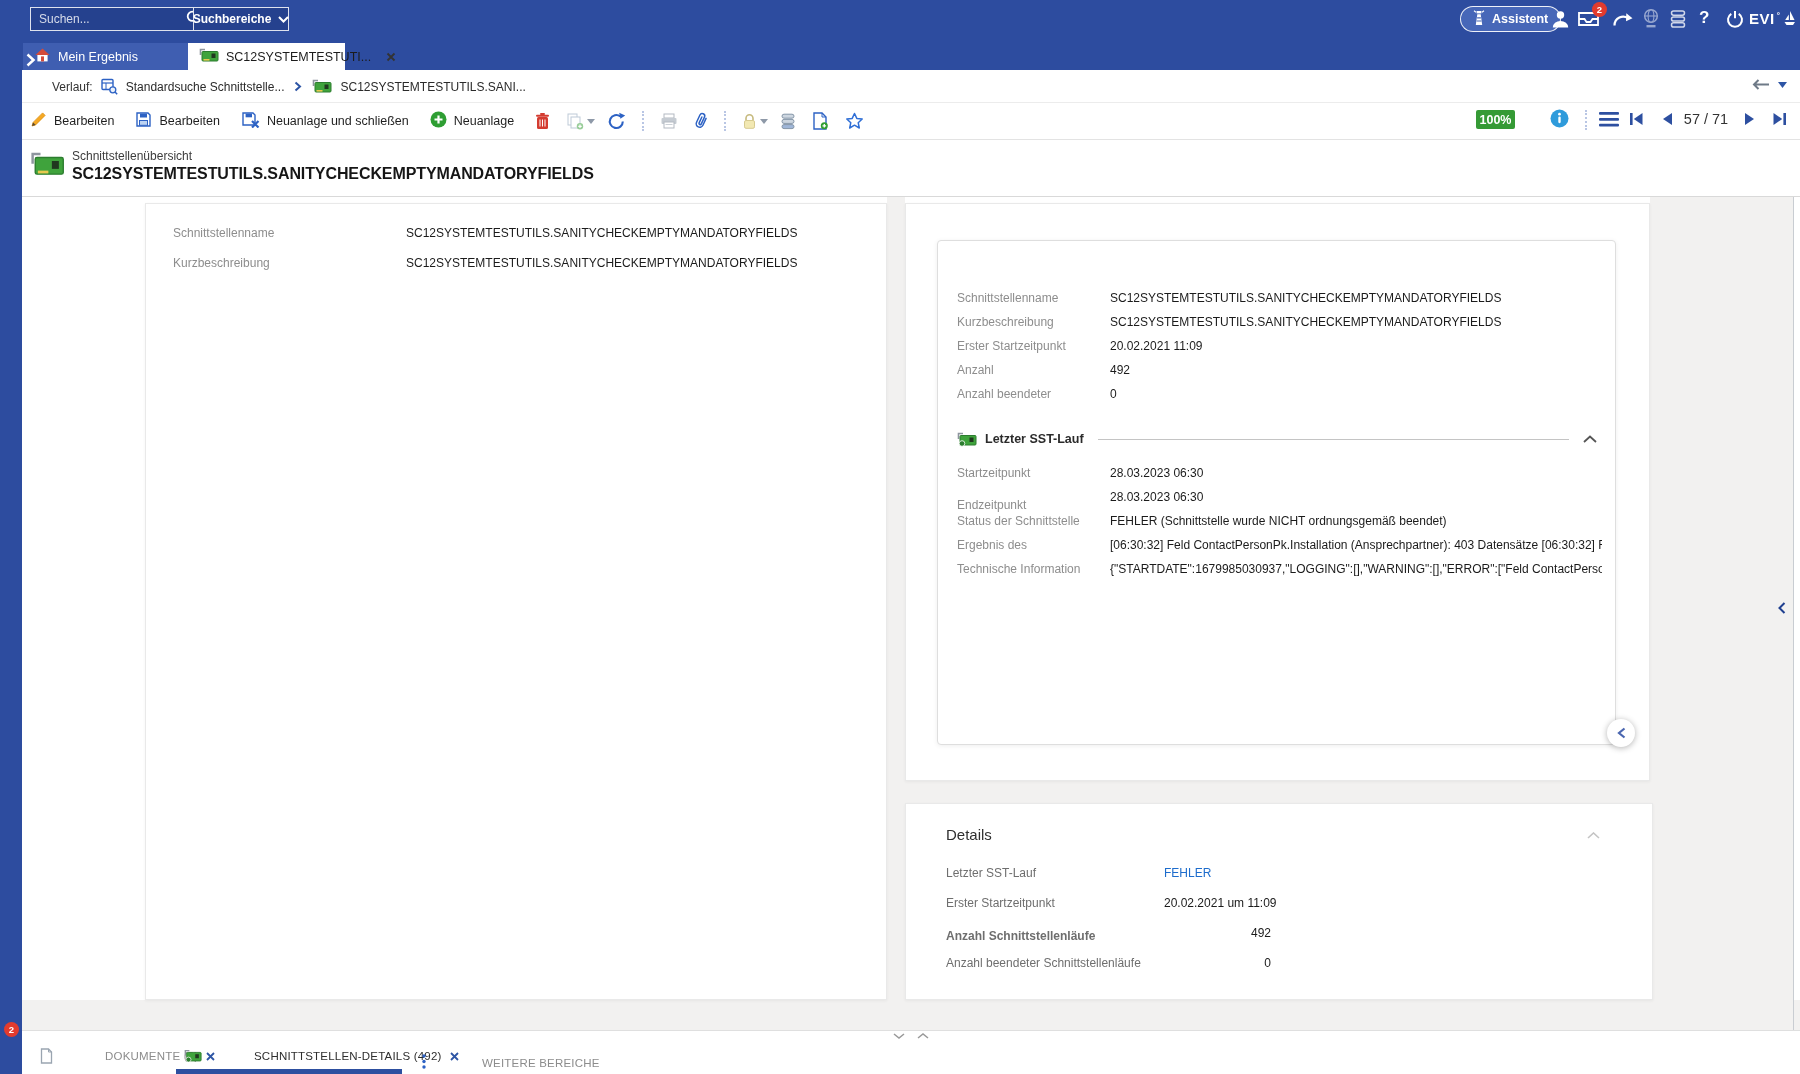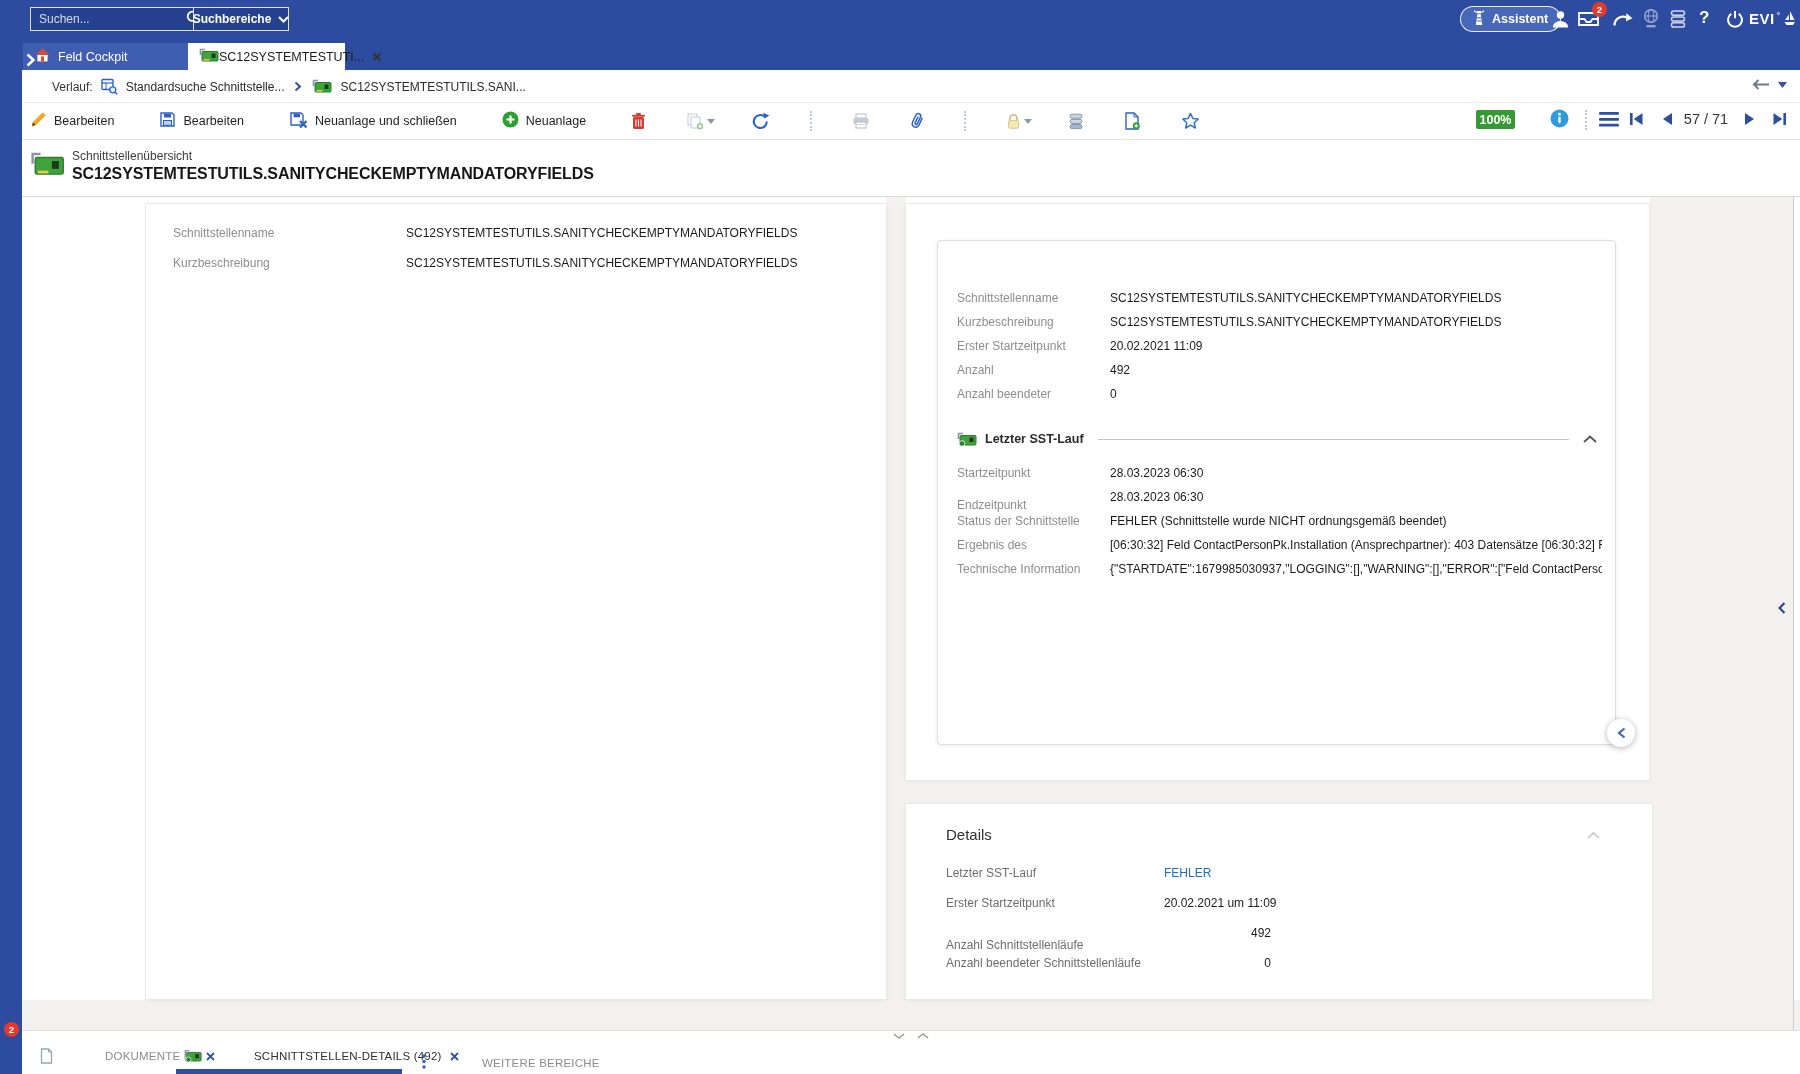--- a/index.html
+++ b/index.html
@@ -25,29 +25,29 @@
   .brand { color:#fff; font-size:15px; font-weight:700; letter-spacing:.5px; display:flex; align-items:flex-start; gap:2px; }
   .brand .deg { font-size:8px; margin-top:1px; }
   .redbadge { width:15px; height:15px; border-radius:50%; background:#e23b2e; color:#fff;
     font-size:9.5px; font-weight:700; display:flex; align-items:center; justify-content:center; }
 
   
   .leftstrip { left:0; top:38px; width:22px; height:1036px; background:#2d4c9f; z-index:3; }
   .tab-cockpit { left:23px; top:43px; width:165px; height:27px; background:#3f5eb1; display:flex;
     align-items:center; gap:8px; padding-left:12px; color:#fff; font-size:12.5px; cursor:pointer; }
   .tab-active { left:188px; top:43px; width:157px; height:27px; background:#fff; display:flex;
-    align-items:center; padding-left:11px; color:#1c1c1c; font-size:12.5px; cursor:pointer; }
+    align-items:center; gap:7px; padding-left:11px; color:#1c1c1c; font-size:12.5px; cursor:pointer; }
 
   
   .crumbrow { left:22px; top:70px; width:1778px; height:33px; background:#fff; border-bottom:1px solid #ececec; }
   .crumbs { left:30px; top:0; height:33px; display:flex; align-items:center; gap:8px; font-size:12px; color:#2a2a2a; }
 
   
   .toolrow { left:22px; top:103px; width:1778px; height:37px; background:#fff; border-bottom:1px solid #e3e3e3; }
-  .tools { left:8px; top:0; height:36px; display:flex; align-items:center;gap:24px; }
+  .tools { left:8px; top:0; height:36px; display:flex; align-items:center; }
   .tb-btn { display:flex; align-items:center; gap:7px; margin-right:21px; font-size:12.5px; color:#1f1f1f; cursor:pointer; white-space:nowrap; }
   .tb-ico { display:flex; align-items:center; margin-right:16px; cursor:pointer; }
   .vdot { width:0; height:20px; border-left:2px dotted #b9c6e4; margin-right:16px; }
   .caret { margin-left:3px; display:flex; }
   .zoombadge { left:1476px; top:110px; width:39px; height:19px; background:#359a35; border-radius:2px;
     color:#fff; font-size:12.5px; font-weight:700; display:flex; align-items:center; justify-content:center; }
   .pager { left:1681px; top:111px; width:50px; text-align:center; font-size:14.5px; color:#333; }
 
   
   .pagehead-sub { left:72px; top:149px; font-size:12px; color:#3c3c3c; }
@@ -187,21 +187,21 @@
   </div>
 
   <div class="abs tab-cockpit">
     <span>
       <svg width="15" height="14" viewBox="0 0 15 14">
           <path d="M2.4 6.6 H12.6 V13.4 H2.4 Z" fill="#fff"></path>
           <path d="M7.5 .6 L14.6 7 H.4 Z" fill="#d34b3b"></path>
           <rect x="6" y="8.4" width="3" height="5" fill="#d34b3b"></rect>
         </svg>
     </span>
-    <span>Feld Cockpit</span>
+    <span>Mein Ergebnis</span>
   </div>
 
   <div class="abs tab-active">
     <span>
       <svg width="20" height="15" viewBox="0 0 20 15">
           <path d="M1.5 7 V1.5 H6" fill="none" stroke="#8e959e" stroke-width="1.6"></path>
           <rect x="3" y="3.5" width="16" height="9.5" rx="1" fill="#3fa33c" stroke="#2c7d2f"></rect>
           <rect x="12.5" y="5.5" width="4" height="4.5" fill="#20381f"></rect>
           <rect x="4.5" y="11" width="6" height="1.6" fill="#e7c94f"></rect>
         </svg>
@@ -496,21 +496,21 @@
     <div class="abs details-title" style="left:40px;top:22px;">Details</div>
     <div class="abs" style="right:52px;top:28px;display:flex;">
       <svg width="13" height="7" viewBox="0 0 13 7">
           <polyline points="1,6 6.5,1 12,6" fill="none" stroke="#c4c4c4" stroke-width="1.6"></polyline>
         </svg>
     </div>
     <div class="abs dlabel" style="left:40px;top:62px;">Letzter SST-Lauf</div>
     <div class="dvalue link" style="top:62px;">FEHLER</div>
     <div class="abs dlabel" style="left:40px;top:92px;">Erster Startzeitpunkt</div>
     <div class="dvalue" style="top:92px;">20.02.2021 um 11:09</div>
-    <div class="abs dlabel" style="left:40px;top:134px;">Anzahl Schnittstellenläufe</div>
+    <div class="abs dlabel" style="left:40px;top:125px;font-weight:bold;">Anzahl Schnittstellenläufe</div>
     <div class="dvalue num" style="top:122px;">492</div>
     <div class="abs dlabel" style="left:40px;top:152px;">Anzahl beendeter Schnittstellenläufe</div>
     <div class="dvalue num" style="top:152px;">0</div>
   </div>
 
   <div class="abs bot-divider"></div>
   <div class="abs tb-glyph" style="left:893px;top:1033px;">
     <svg width="12" height="6" viewBox="0 0 12 6">
         <polyline points="1,1 6,5 11,1" fill="none" stroke="#999" stroke-width="1.5"></polyline>
       </svg>

